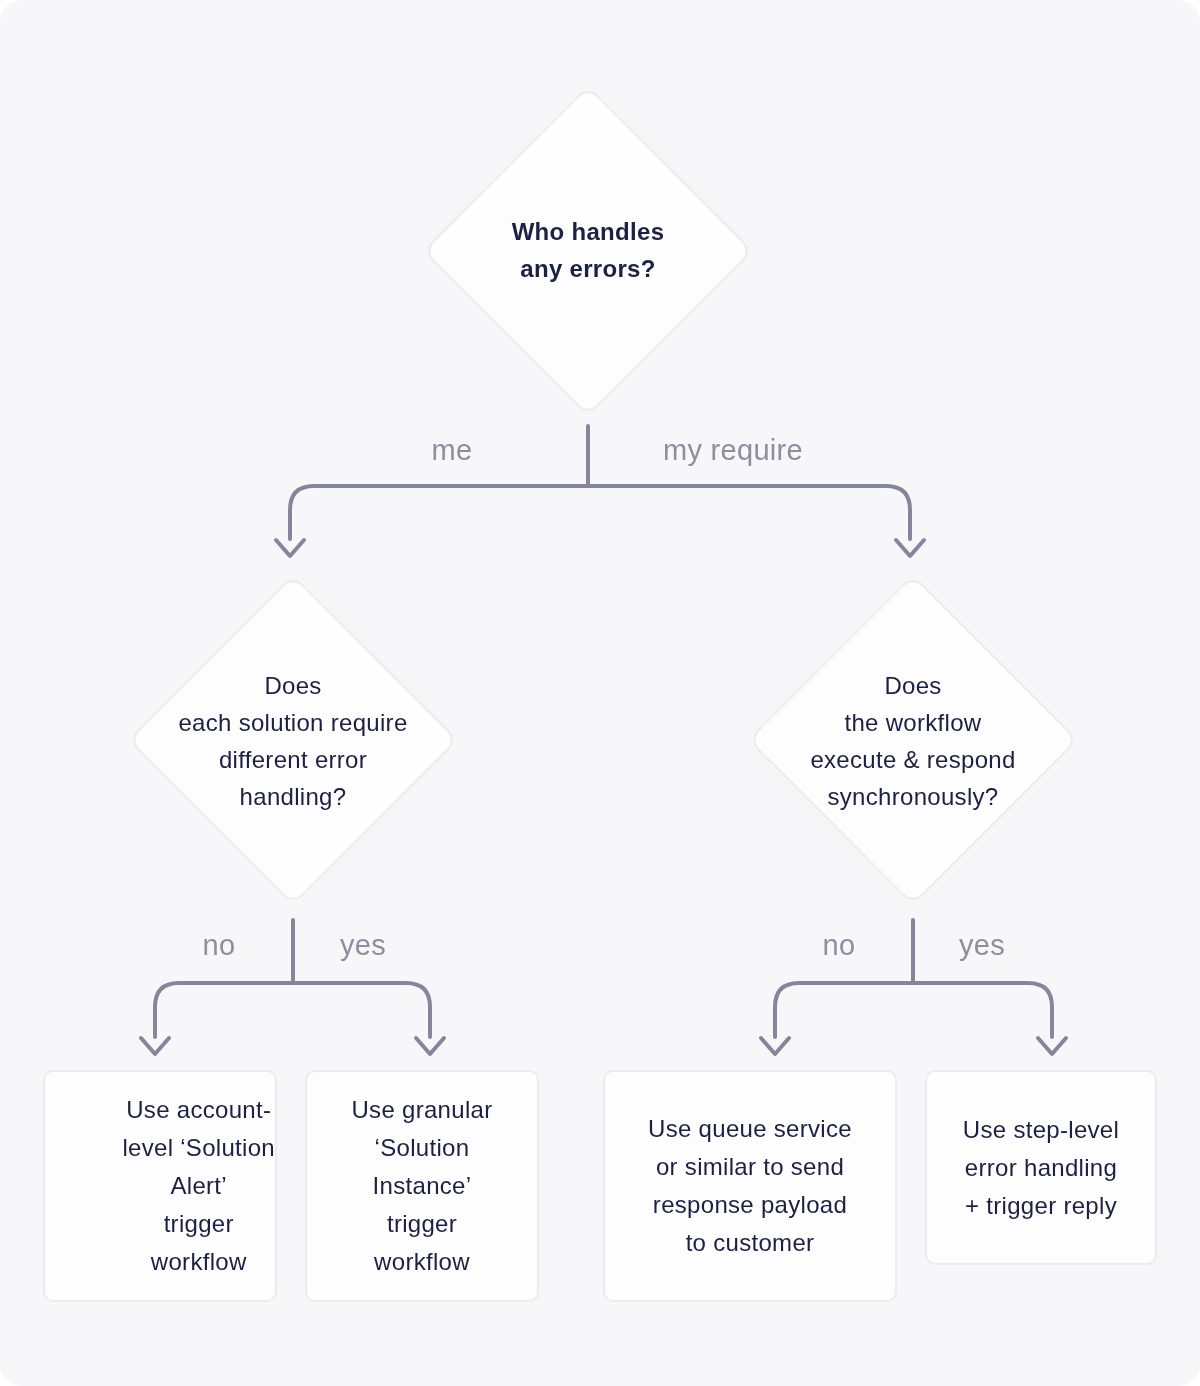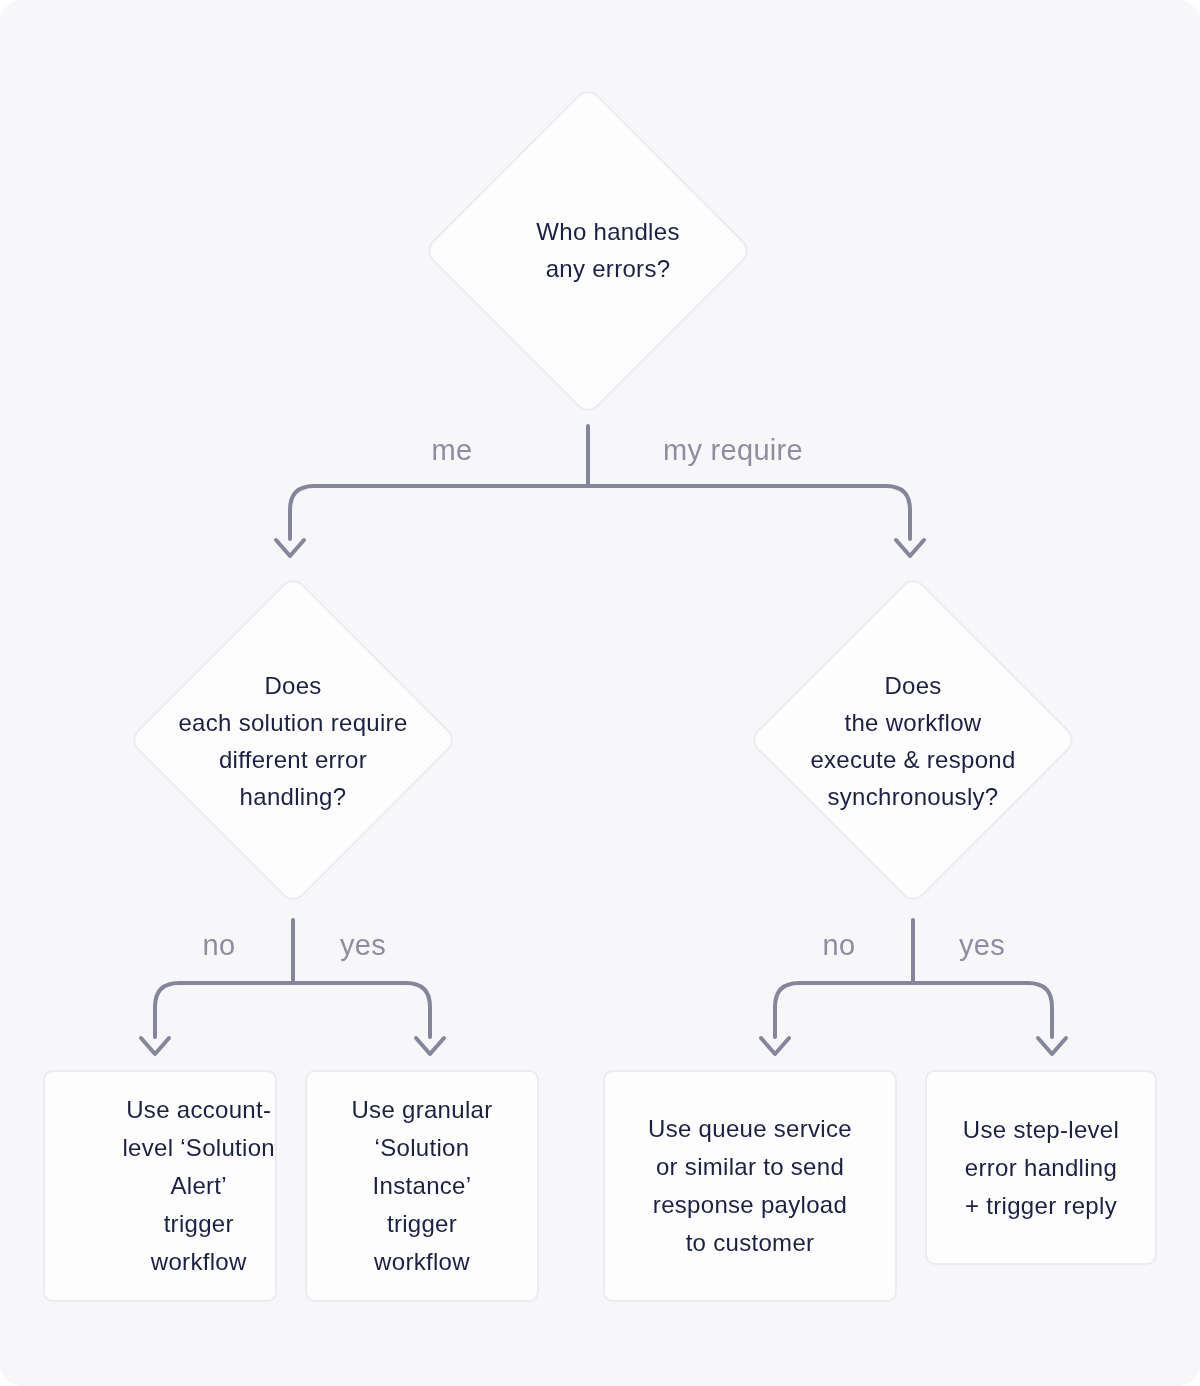--- a/index.html
+++ b/index.html
@@ -111,21 +111,21 @@
     <path d="M761 1038 L775 1054 L789 1038"></path>
 
     <path d="M913 983 H1028 Q1052 983 1052 1007 V1037"></path>
     <path d="M1038 1038 L1052 1054 L1066 1038"></path>
   </svg>
 
   <div class="diamond" style="left:471px; top:134px;"></div>
   <div class="diamond" style="left:176px; top:623px;"></div>
   <div class="diamond" style="left:796px; top:623px;"></div>
 
-  <div class="node-text" style="left:608px; top:250px; width:320px;">Who handles
+  <div class="node-text" style="left:588px; top:250px; width:320px;font-weight:bold;">Who handles
 any errors?</div>
   <div class="node-text" style="left:293px; top:741px; width:330px;">Does
 each solution require
 different error
 handling?</div>
   <div class="node-text" style="left:913px; top:741px; width:330px;">Does
 the workflow
 execute &amp; respond
 synchronously?</div>
 

